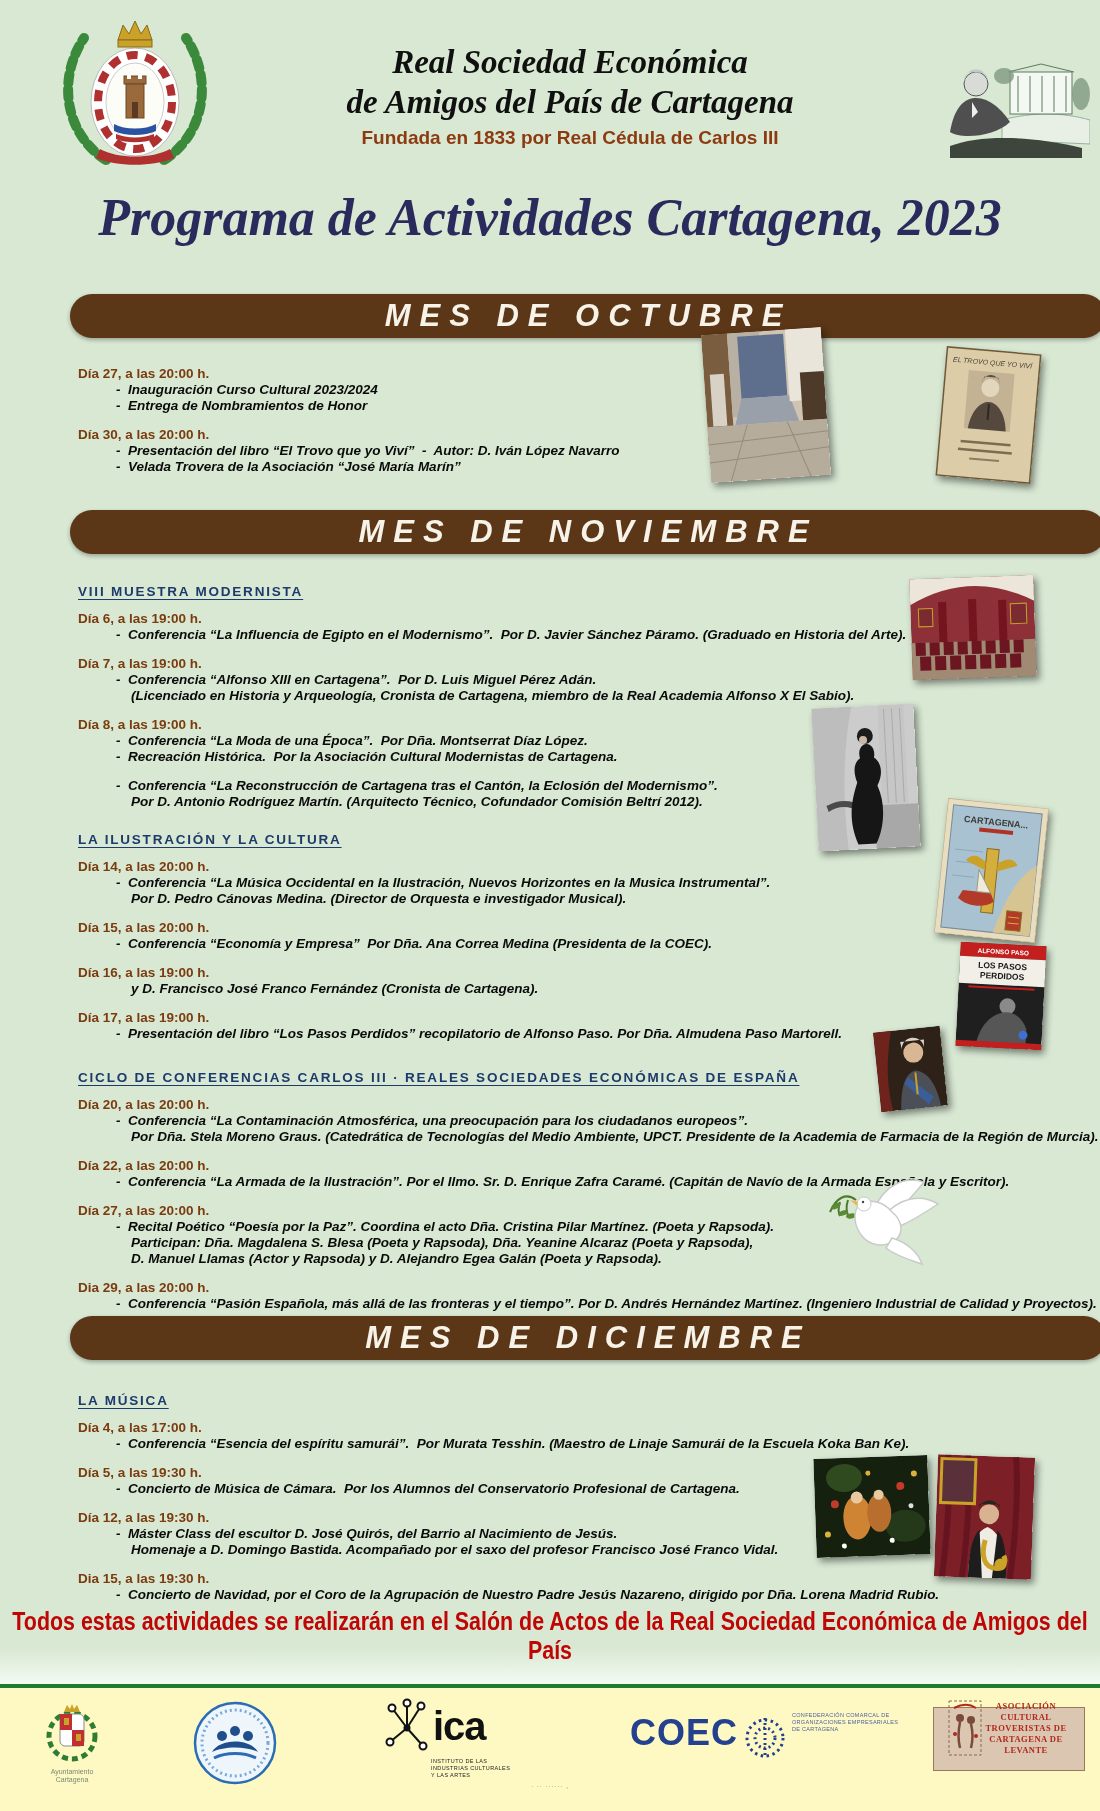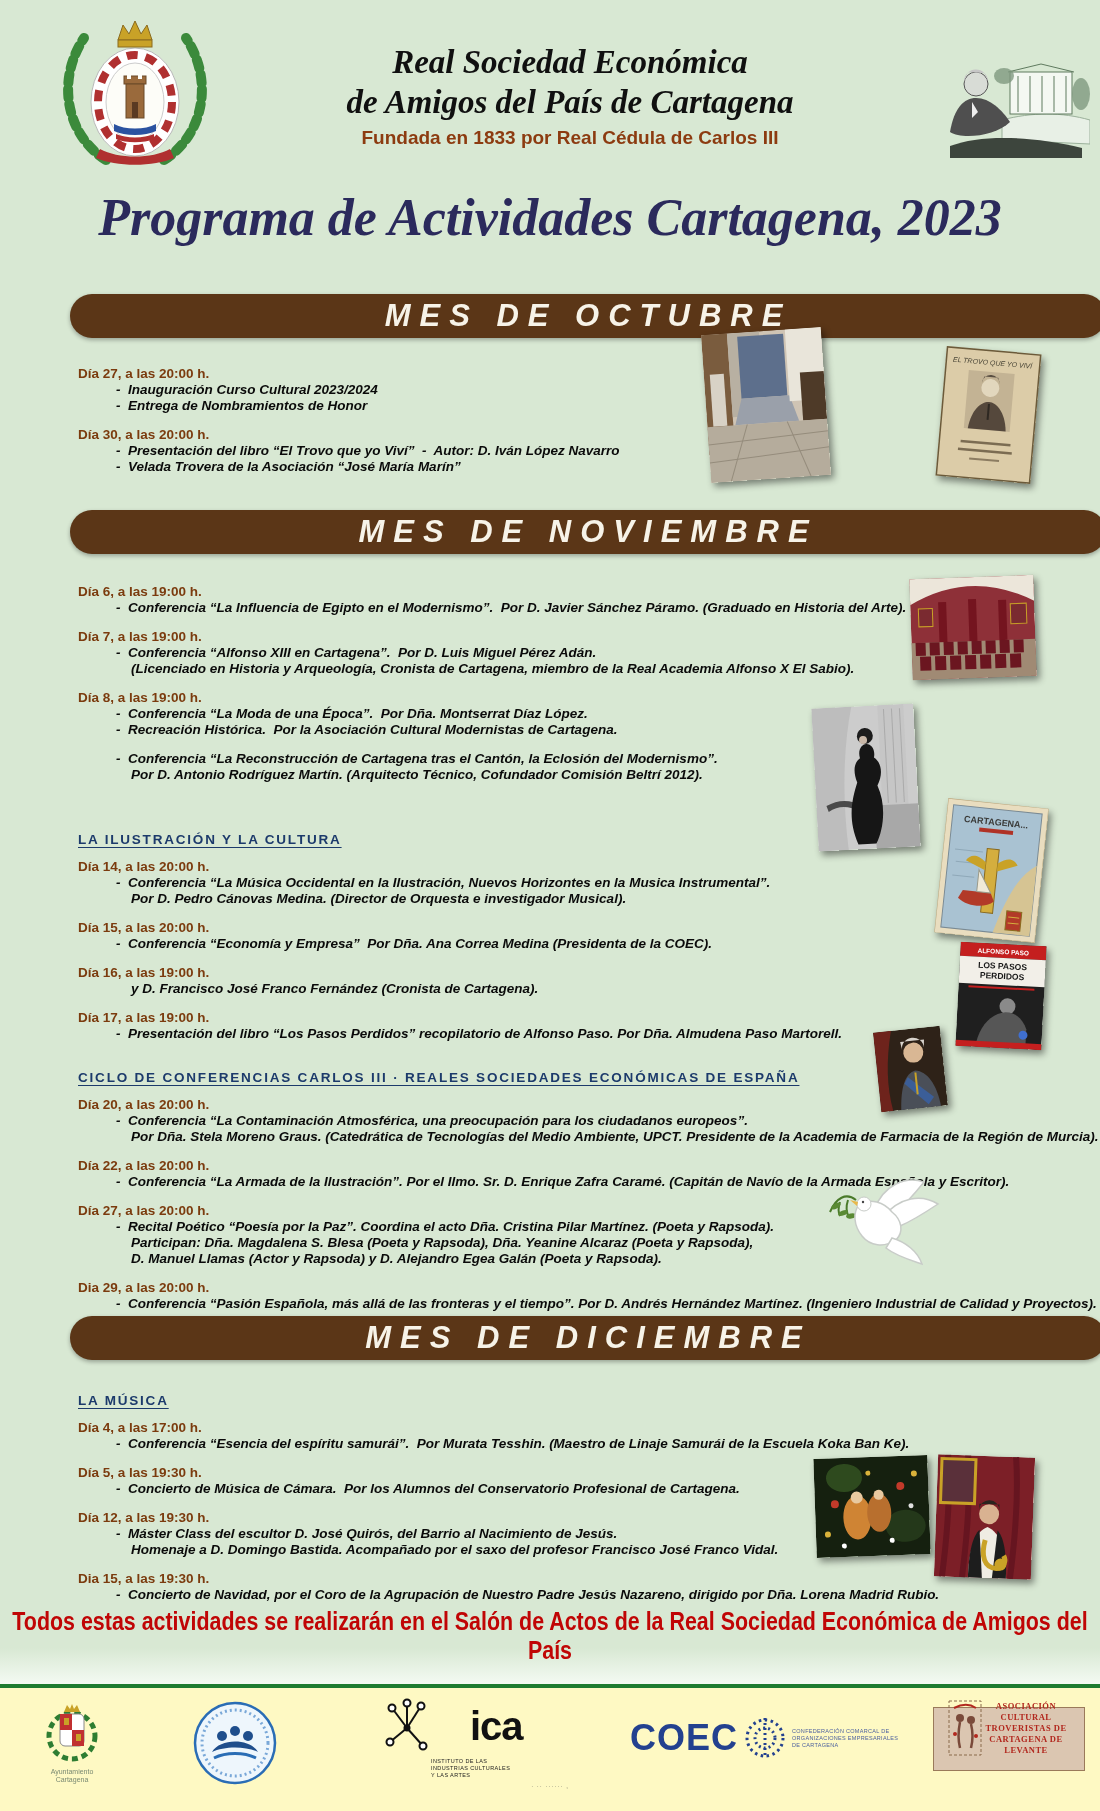--- a/index.html
+++ b/index.html
@@ -34,24 +34,24 @@
 
   .ph{position:absolute;box-shadow:3px 4px 7px rgba(0,0,0,.45);line-height:0;}
   .flat{box-shadow:none;}
 
   #notice{position:absolute;top:1612px;left:0;width:1100px;text-align:center;color:#c00505;
         font-weight:bold;font-size:21px;transform:scale(1.02,1.2);transform-origin:center;}
 
   .logo{position:absolute;}
   .logo-caption{font-size:7px;color:#7a8a72;text-align:center;white-space:pre-line;line-height:8px;}
   .ica-wrap{display:flex;align-items:center;gap:4px;}
-  .ica-word{font-size:40px;font-weight:bold;color:#111;letter-spacing:-1px;line-height:36px;margin-left:37px;}
+  .ica-word{font-size:40px;font-weight:bold;color:#111;letter-spacing:-1px;line-height:36px;}
   .ica-caption{font-size:5.5px;color:#222;white-space:pre-line;line-height:7px;margin:4px 0 0 46px;
         letter-spacing:.4px;}
-  .coec-wrap{display:flex;align-items:center;gap:6px;}
+  .coec-wrap{display:flex;align-items:flex-start;gap:6px;}
   .coec-word{font-size:36px;font-weight:bold;color:#23418f;letter-spacing:1px;}
   .coec-caption{font-size:5.5px;color:#4a5f9e;white-space:pre-line;line-height:7px;letter-spacing:.3px;}
   .trov-box{width:152px;height:64px;background:#dbc6b1;border:1px solid #9a7a5a;
         display:flex;align-items:flex-end;box-sizing:border-box;padding:14px;}
   .trov-text{flex:1;text-align:center;font-family:"Liberation Serif",serif;font-weight:bold;
         font-size:8.5px;line-height:11px;color:#b2281e;white-space:pre-line;letter-spacing:.5px;}
   .fineprint{position:absolute;top:1783px;left:0;width:1100px;text-align:center;font-size:6px;
         color:#555;letter-spacing:1px;}
 </style>
 </head>
@@ -124,20 +124,21 @@
         <div class="event-line">-  Inauguración Curso Cultural 2023/2024</div>
         <div class="event-line">-  Entrega de Nombramientos de Honor</div>
       </div>
       <div class="event">
         <div class="date-line">Día 30, a las 20:00 h.</div>
         <div class="event-line">-  Presentación del libro “El Trovo que yo Viví”  -  Autor: D. Iván López Navarro</div>
         <div class="event-line">-  Velada Trovera de la Asociación “José María Marín”</div>
       </div>
     </div>
   <div class="sec" style="top:584px;">
+      <div class="section-head">VIII MUESTRA MODERNISTA</div>
       <div class="event">
         <div class="date-line">Día 6, a las 19:00 h.</div>
         <div class="event-line">-  Conferencia “La Influencia de Egipto en el Modernismo”.  Por D. Javier Sánchez Páramo. (Graduado en Historia del Arte).</div>
       </div>
       <div class="event">
         <div class="date-line">Día 7, a las 19:00 h.</div>
         <div class="event-line">-  Conferencia “Alfonso XIII en Cartagena”.  Por D. Luis Miguel Pérez Adán.</div>
         <div class="event-line">    (Licenciado en Historia y Arqueología, Cronista de Cartagena, miembro de la Real Academia Alfonso X El Sabio).</div>
       </div>
       <div class="event">

